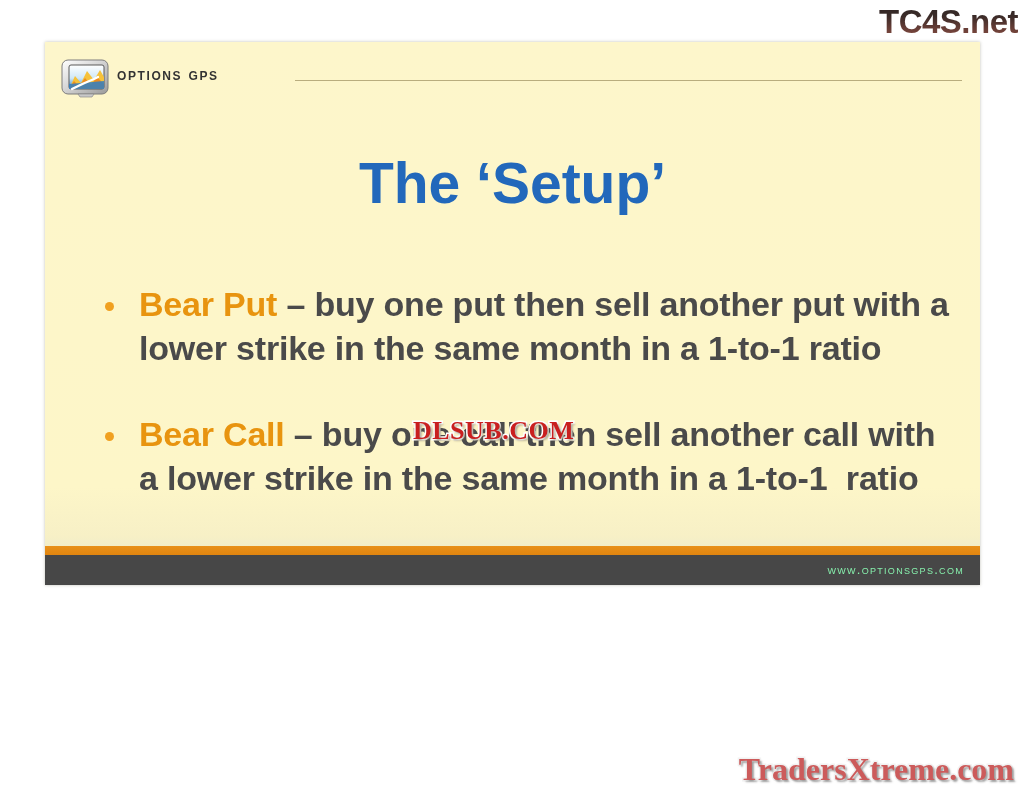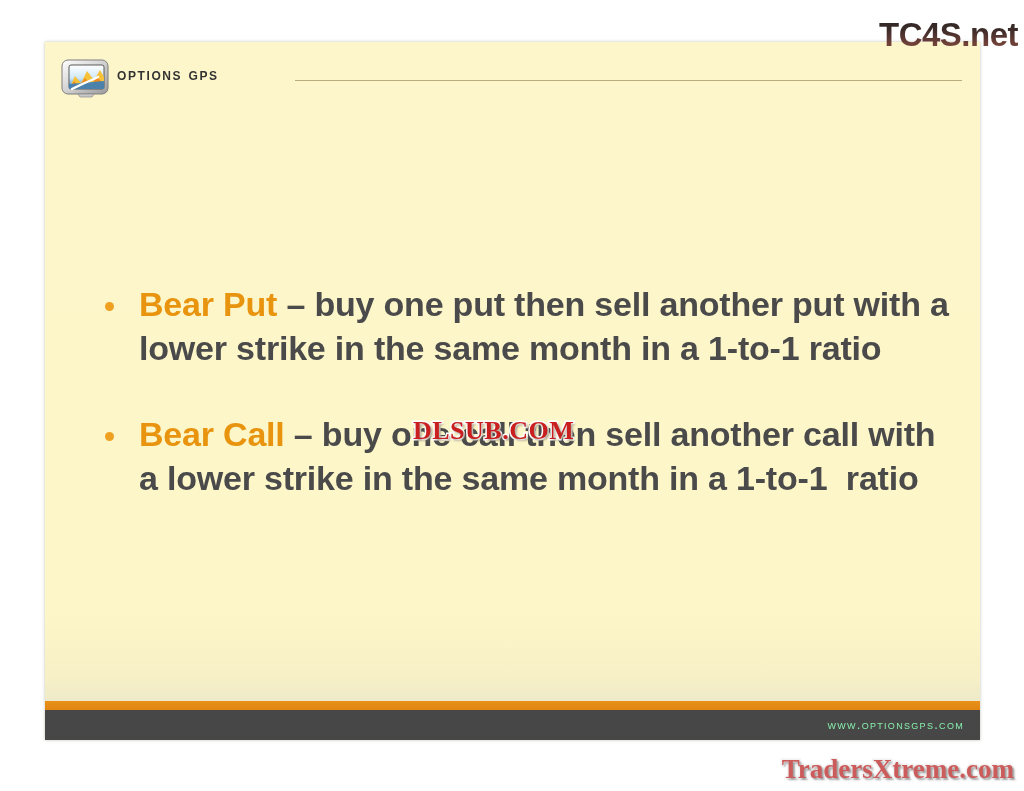--- a/index.html
+++ b/index.html
@@ -25,30 +25,29 @@
     font-size: 33px;
     letter-spacing: -0.5px;
     line-height: 40px;
     background: linear-gradient(180deg, #2c2524 0%, #3a2b28 35%, #6d4038 70%, #8a5045 100%);
     -webkit-background-clip: text;
     background-clip: text;
     color: transparent;
     text-shadow: none;
     z-index: 30;
     white-space: nowrap;
-    margin-top: 13px;
   }
 
   
   #slide {
     position: absolute;
     left: 45px;
     top: 42px;
     width: 935px;
-    height: 698px;
+    height: 543px;
     background: linear-gradient(180deg,
         #fdf6cb 0%,
         #fdf6c8 82%,
         #f7f0c6 91%,
         #e8e6cc 96.6%,
         #dedcc8 97.6%);
     box-shadow: 0 0 3px rgba(120,120,100,0.45);
     overflow: hidden;
     z-index: 5;
   }
@@ -189,21 +188,21 @@
     white-space: nowrap;
   }
 
   
   #tx-watermark {
     position: absolute;
     bottom: 6px;
     right: 10px;
     font-family: "Liberation Serif", serif;
     font-weight: bold;
-    font-size: 27px;
+    font-size: 32px;
     line-height: 32px;
     color: #cc5b5b;
     -webkit-text-stroke: 3px #f2f2f2;
     paint-order: stroke fill;
     text-shadow: 2px 2px 2px rgba(90,90,90,0.55);
     white-space: nowrap;
     z-index: 30;
   }
 </style>
 </head>
@@ -244,20 +243,21 @@
 
         <path d="M18 37 L34 37 L32 40 L20 40 Z" fill="#c9c9c9" stroke="#8a8a8a" stroke-width="0.7"></path>
       </svg>
     </span>
 
     <div id="brand-name">Options GPS</div>
 
     <div id="header-rule"></div>
   </div>
 
+  <h1 id="slide-title">The ‘Setup’</h1>
 
   <div id="bullet-list">
 
     <div class="bullet-row">
       <span class="bullet-dot"></span>
       <div class="bullet-text"><span class="bullet-lead">Bear Put</span><span> – buy one put then sell another put with a lower strike in the same month in a 1-to-1 ratio</span></div>
     </div>
 
     <div class="bullet-row">
       <span class="bullet-dot"></span>

